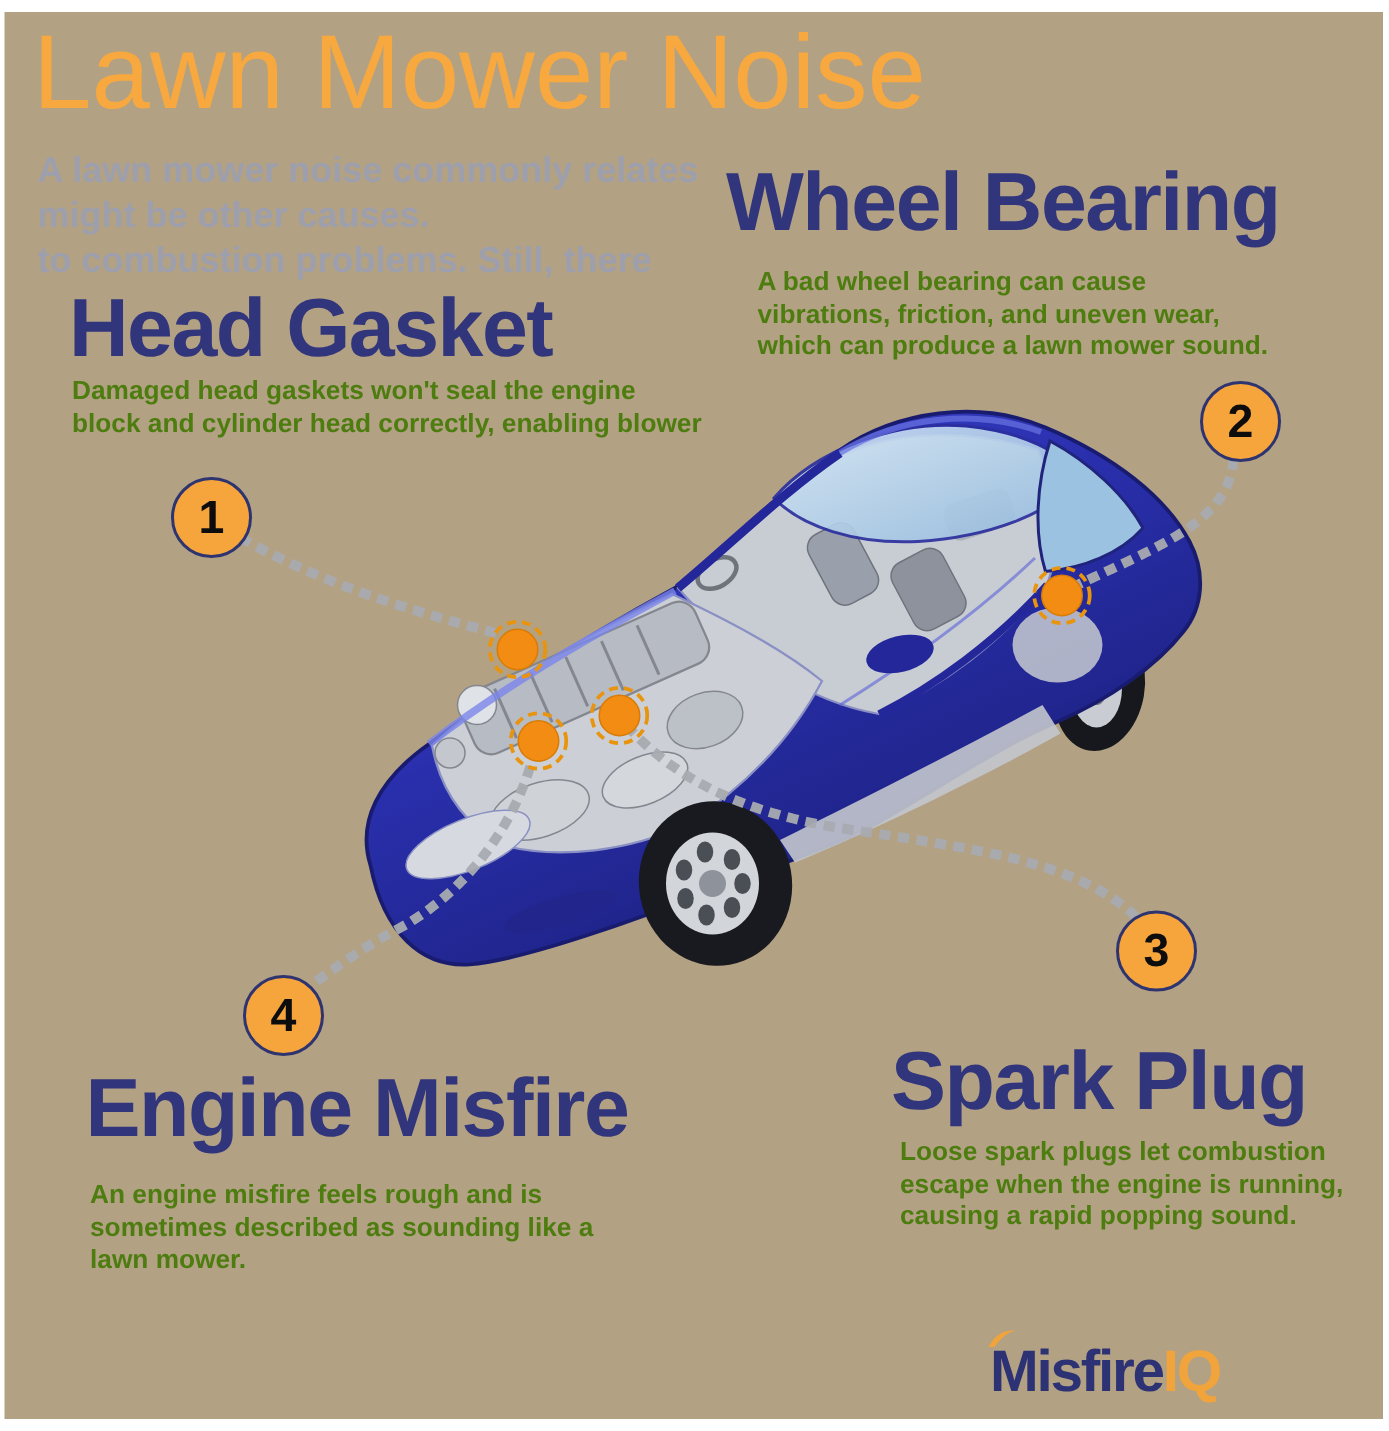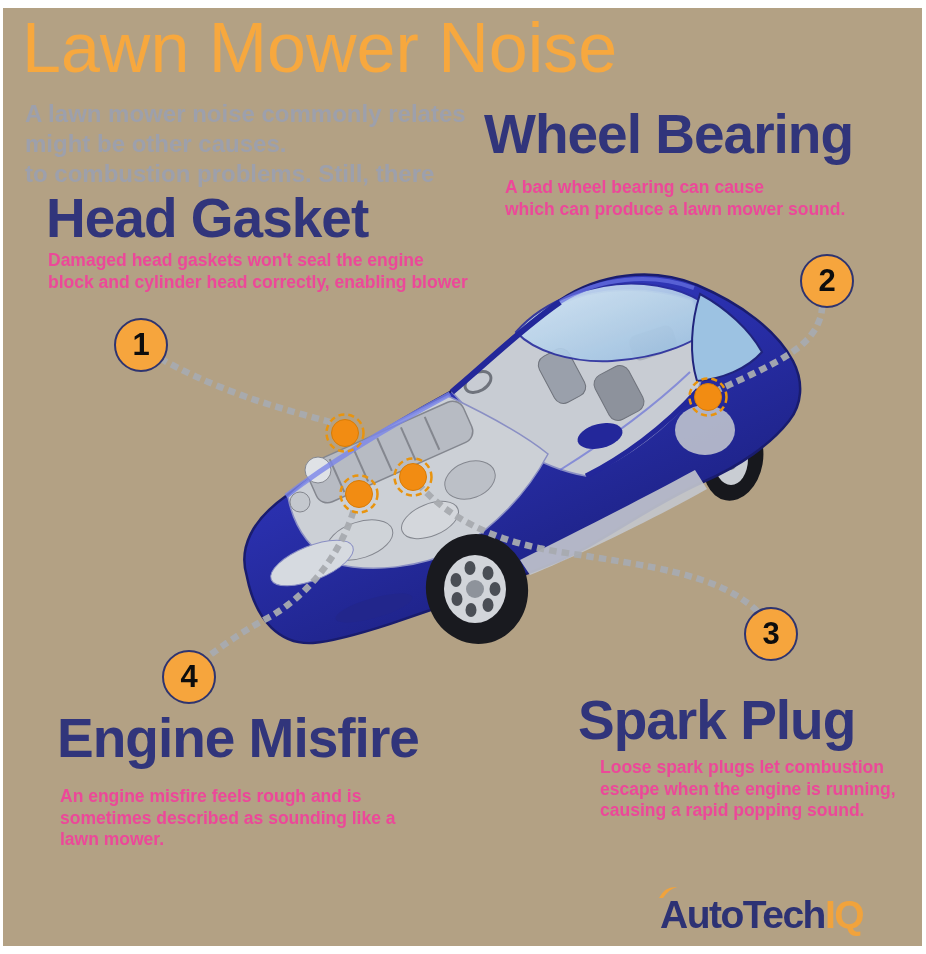--- a/index.html
+++ b/index.html
@@ -27,29 +27,29 @@
     color:#9da0ac;
   }
   .intro span{ display:block; }
 
   .section-heading{
     font-size:55px; font-weight:700; letter-spacing:-1px;
     color:#31357b; white-space:nowrap;
   }
   .section-body{
     font-size:17.5px; font-weight:700; line-height:21.5px;
-    color:#ec4899;
+    color:#4d7c0f;
   }
   .section-body span{ display:block; }
 
   .h-head-gasket   { left:46px;  top:186px; }
   .b-head-gasket   { left:48px;  top:250px; width:445px; }
   .h-wheel-bearing { left:484px; top:102px; }
   .b-wheel-bearing { left:505px; top:177px; width:390px; }
-  .h-spark-plug    { left:578px; top:688px; }
+  .h-spark-plug    { left:594px; top:688px; }
   .b-spark-plug    { left:600px; top:757px; width:335px; }
   .h-engine-misfire{ left:57px;  top:706px; }
   .b-engine-misfire{ left:60px;  top:786px; width:375px; }
 
   .badge{
     width:54px; height:54px; border-radius:50%;
     background:#f6a53d; border:2.5px solid #2e3470;
     display:flex; align-items:center; justify-content:center;
     font-size:31px; font-weight:800; color:#0d0d0d;
   }
@@ -200,20 +200,21 @@
 
 <div class="abs section-heading h-head-gasket">Head Gasket</div>
 <div class="abs section-body b-head-gasket">
   <span>Damaged head gaskets won't seal the engine</span>
   <span>block and cylinder head correctly, enabling blower</span>
 </div>
 
 <div class="abs section-heading h-wheel-bearing">Wheel Bearing</div>
 <div class="abs section-body b-wheel-bearing">
   <span>A bad wheel bearing can cause</span>
+  <span>vibrations, friction, and uneven wear,</span>
   <span>which can produce a lawn mower sound.</span>
 </div>
 
 <div class="abs section-heading h-spark-plug">Spark Plug</div>
 <div class="abs section-body b-spark-plug">
   <span>Loose spark plugs let combustion</span>
   <span>escape when the engine is running,</span>
   <span>causing a rapid popping sound.</span>
 </div>
 
@@ -225,14 +226,14 @@
 </div>
 
 <div class="abs badge badge-1">1</div>
 <div class="abs badge badge-2">2</div>
 <div class="abs badge badge-3">3</div>
 <div class="abs badge badge-4">4</div>
 
 <div class="abs brand">
   <span class="primary"><svg class="swoosh" viewBox="0 0 30 15">
         <path d="M2,13 Q8,1 20,2 Q12,4 6,13 Z" fill="#f1a33c"></path>
-      </svg><span>AutoTech</span></span><span class="accent">IQ</span>
+      </svg><span>Misfire</span></span><span class="accent">IQ</span>
 </div>
 
 </body></html>

